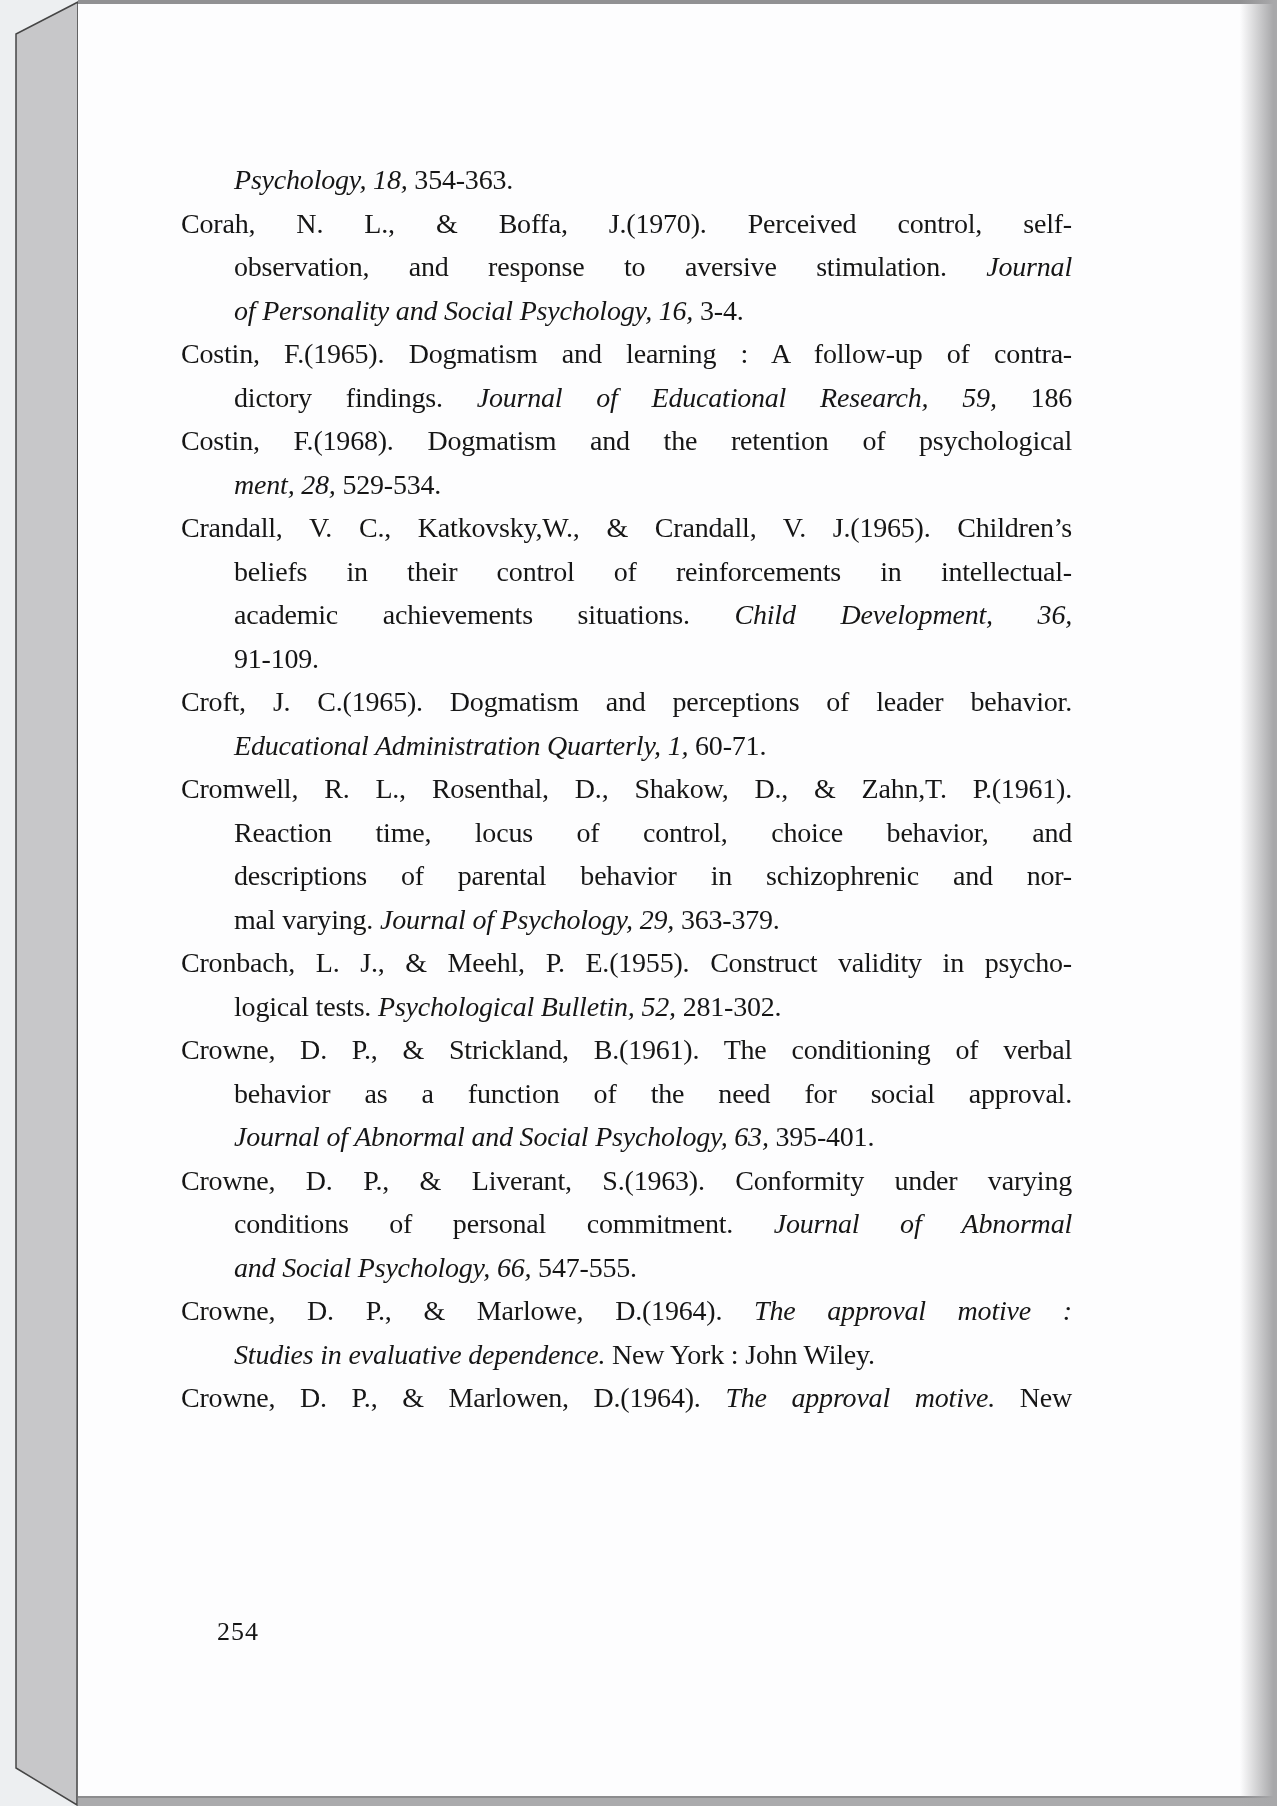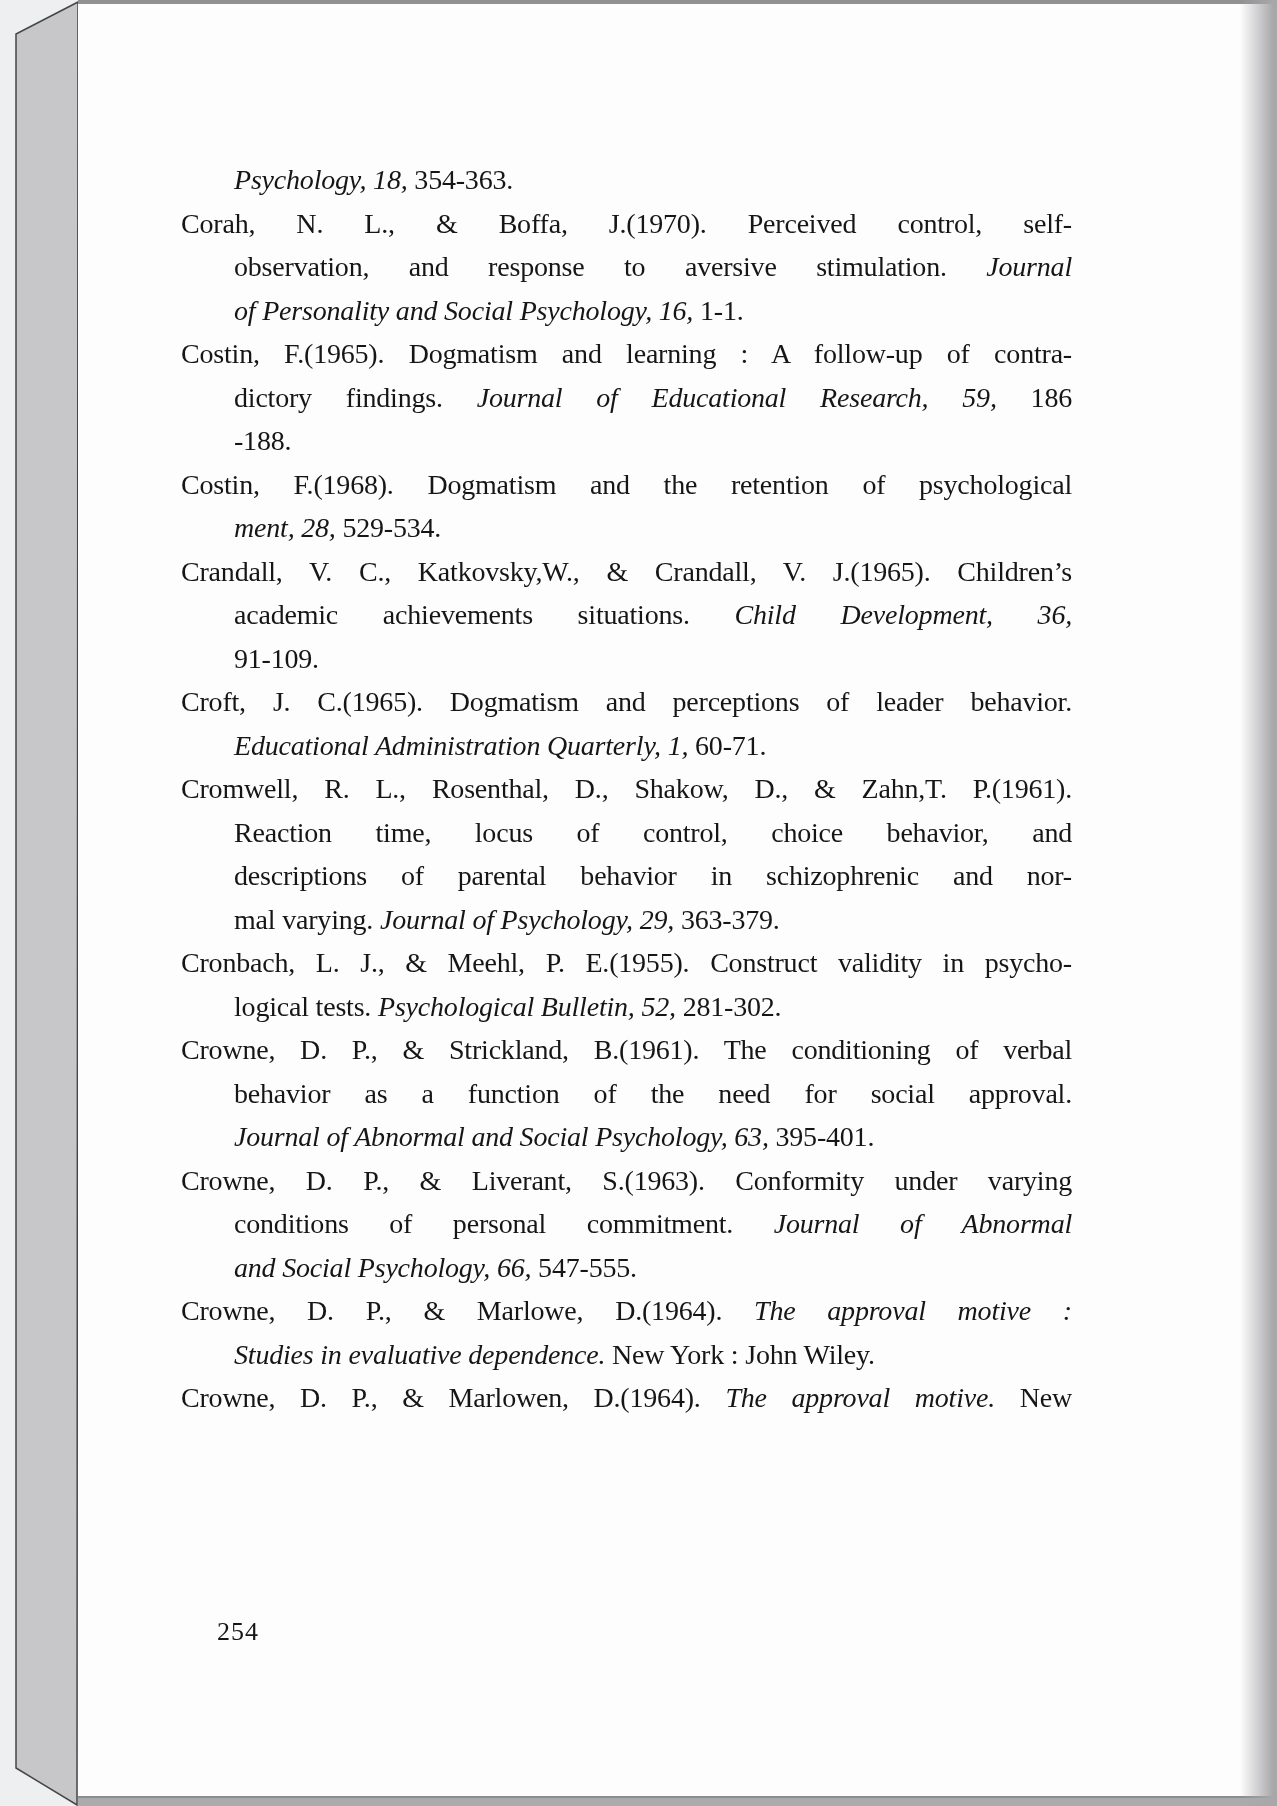--- a/index.html
+++ b/index.html
@@ -83,33 +83,33 @@
   </svg>
 
   <div class="page">
     <div class="text-block" id="refs">
         <div class="ref">
           <div class="line indent last"><em>Psychology, 18,</em><span> 354-363.</span></div>
         </div>
         <div class="ref">
           <div class="line j"><span>Corah, N. L., &amp; Boffa, J.(1970). Perceived control, self-</span></div>
           <div class="line indent j"><span>observation, and response to aversive stimulation. </span><em>Journal</em></div>
-          <div class="line indent last"><em>of Personality and Social Psychology, 16,</em><span> 1-1.</span></div>
+          <div class="line indent last"><em>of Personality and Social Psychology, 16,</em><span> 3-4.</span></div>
         </div>
         <div class="ref">
           <div class="line j"><span>Costin, F.(1965). Dogmatism and learning : A follow-up of contra-</span></div>
           <div class="line indent j"><span>dictory findings. </span><em>Journal of Educational Research, 59,</em><span> 186</span></div>
-          <div class="line indent last"><span>-188.</span></div>
         </div>
         <div class="ref">
           <div class="line j"><span>Costin, F.(1968). Dogmatism and the retention of psychological</span></div>
           <div class="line indent last"><em>ment, 28,</em><span> 529-534.</span></div>
         </div>
         <div class="ref">
           <div class="line j"><span>Crandall, V. C., Katkovsky,W., &amp; Crandall, V. J.(1965). Children’s</span></div>
+          <div class="line indent j"><span>beliefs in their control of reinforcements in intellectual-</span></div>
           <div class="line indent j"><span>academic achievements situations. </span><em>Child Development, 36,</em></div>
           <div class="line indent last"><span>91-109.</span></div>
         </div>
         <div class="ref">
           <div class="line j"><span>Croft, J. C.(1965). Dogmatism and perceptions of leader behavior.</span></div>
           <div class="line indent last"><em>Educational Administration Quarterly, 1,</em><span> 60-71.</span></div>
         </div>
         <div class="ref">
           <div class="line j"><span>Cromwell, R. L., Rosenthal, D., Shakow, D., &amp; Zahn,T. P.(1961).</span></div>
           <div class="line indent j"><span>Reaction time, locus of control, choice behavior, and</span></div>

